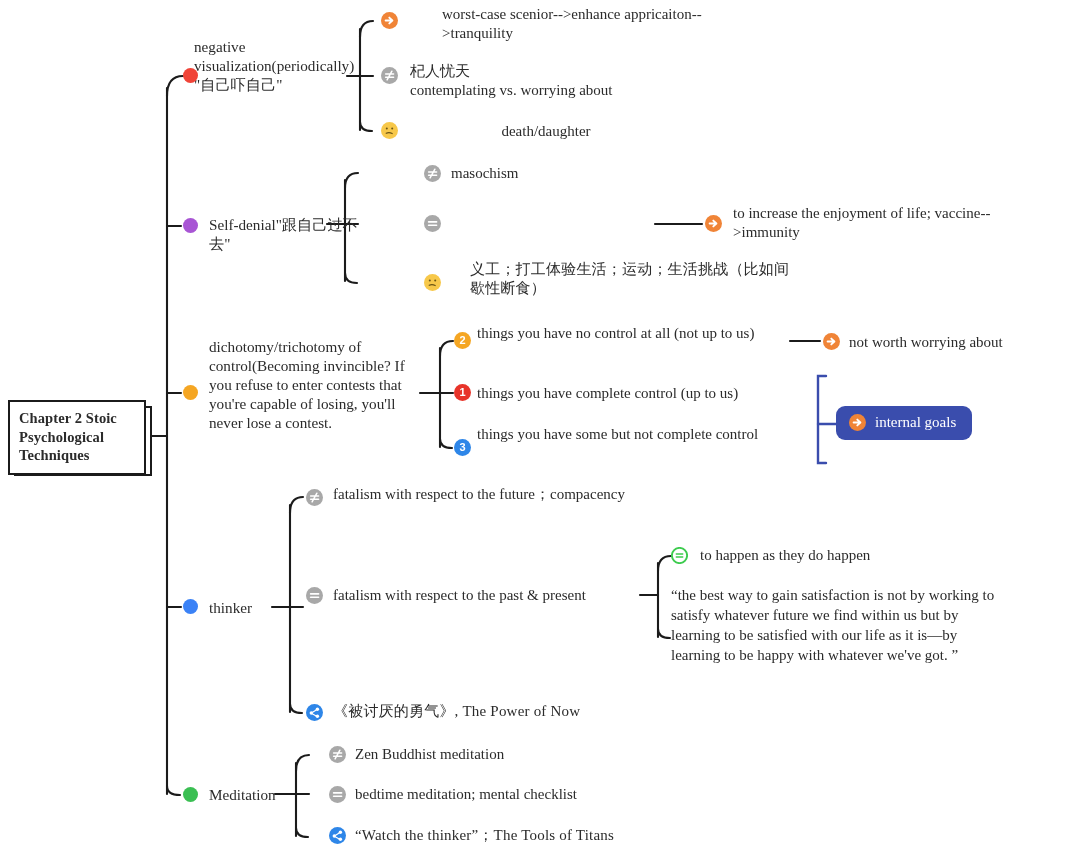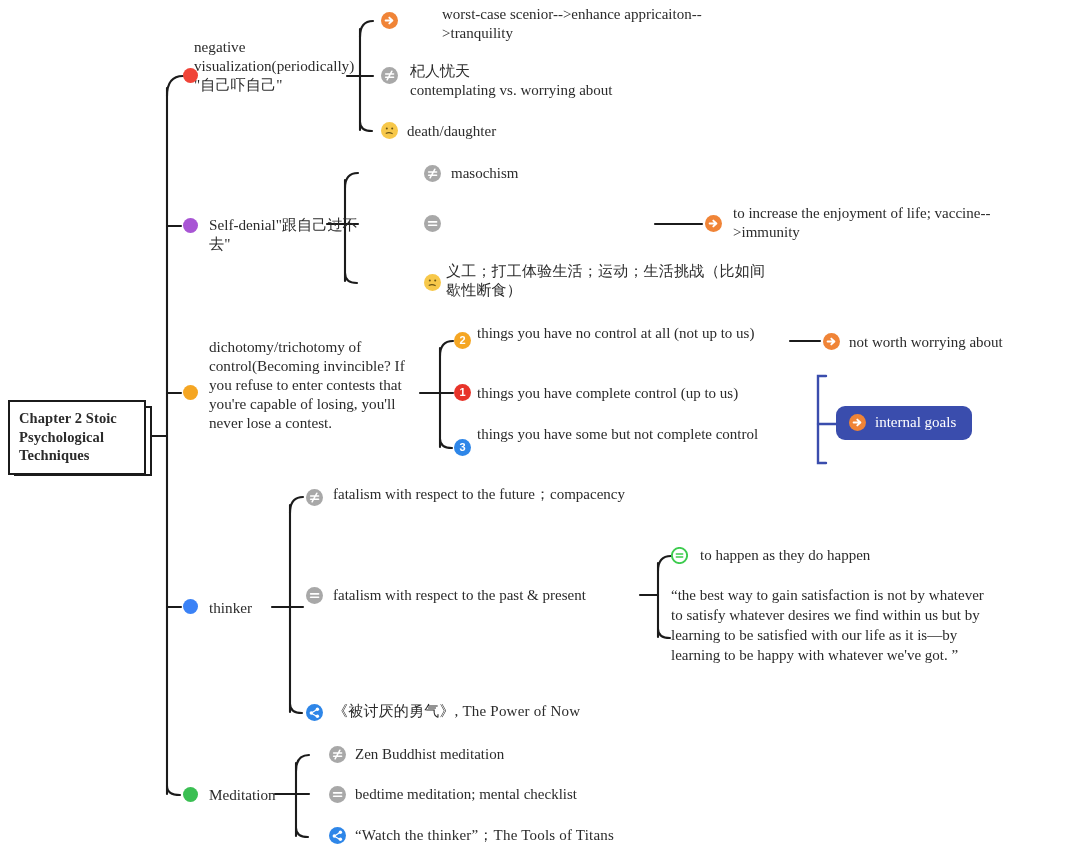--- a/index.html
+++ b/index.html
@@ -211,21 +211,21 @@
 contemplating vs. worrying about</div>
 
   <span class="ico" style="left:381px;top:122px;">
     <svg viewBox="0 0 17 17">
         <circle cx="8.5" cy="8.5" r="8.5" fill="#F7C84A"></circle>
       <circle cx="5.8" cy="6.4" r="1" fill="#6b5414"></circle>
         <circle cx="11.2" cy="6.4" r="1" fill="#6b5414"></circle>
       <path d="M5.2 11.3c1.4-.8 4.2-.8 6.0.2" stroke="#6b5414" stroke-width="1.2" fill="none" stroke-linecap="round"></path>
       </svg>
   </span>
-  <div class="node lvl2" style="left:407px;top:122px;width:260px;">death/daughter</div>
+  <div class="node lvl2" style="left:416px;top:122px;width:260px;text-align:center;">death/daughter</div>
 
   <span class="dot" style="left:183px;top:218px;background:#A855D4;"></span>
   <div class="node lvl1" style="left:209px;top:215px;width:170px;">Self-denial"跟自己过不去"</div>
 
   <span class="ico" style="left:424px;top:165px;">
     <svg viewBox="0 0 17 17">
         <circle cx="8.5" cy="8.5" r="8.5" fill="#A8A8A8"></circle>
       <path d="M4.6 6.9h8M4.6 10.2h8M10.9 4.2L6.1 12.9" stroke="#fff" stroke-width="1.5" stroke-linecap="round"></path>
       </svg>
   </span>
@@ -247,21 +247,21 @@
   <div class="node lvl3" style="left:733px;top:204px;width:315px;">to increase the enjoyment of life; vaccine--&gt;immunity</div>
 
   <span class="ico" style="left:424px;top:274px;">
     <svg viewBox="0 0 17 17">
         <circle cx="8.5" cy="8.5" r="8.5" fill="#F7C84A"></circle>
       <circle cx="5.8" cy="6.4" r="1" fill="#6b5414"></circle>
         <circle cx="11.2" cy="6.4" r="1" fill="#6b5414"></circle>
       <path d="M5.2 11.3c1.4-.8 4.2-.8 6.0.2" stroke="#6b5414" stroke-width="1.2" fill="none" stroke-linecap="round"></path>
       </svg>
   </span>
-  <div class="node lvl2 cn" style="left:446px;top:262px;width:330px;">义工；打工体验生活；运动；生活挑战（比如间歇性断食）</div>
+  <div class="node lvl2 cn" style="left:470px;top:262px;width:330px;font-family:Liberation Mono, monospace;">义工；打工体验生活；运动；生活挑战（比如间歇性断食）</div>
 
   <span class="dot" style="left:183px;top:385px;background:#F5A623;"></span>
   <div class="node lvl1" style="left:209px;top:337px;width:200px;">dichotomy/trichotomy of control(Becoming invincible? If you refuse to enter contests that you're capable of losing, you'll never lose a contest.</div>
 
   <span class="numbadge" style="left:454px;top:332px;background:#F5A623;">2</span>
   <div class="node lvl2" style="left:477px;top:324px;width:310px;">things you have no control at all (not up to us)</div>
 
   <span class="ico" style="left:823px;top:333px;">
     <svg viewBox="0 0 17 17">
         <circle cx="8.5" cy="8.5" r="8.5" fill="#F08437"></circle>
@@ -306,21 +306,21 @@
   <div class="node lvl2" style="left:333px;top:586px;width:310px;">fatalism with respect to the past &amp; present</div>
 
   <span class="ico" style="left:671px;top:547px;">
     <svg viewBox="0 0 17 17">
         <circle cx="8.5" cy="8.5" r="7.6" fill="#fff" stroke="#3CCB4E" stroke-width="1.9"></circle>
       <path d="M5.3 7.1h6.4M5.3 10h6.4" stroke="#3CCB4E" stroke-width="1.5" stroke-linecap="round"></path>
       </svg>
   </span>
   <div class="node lvl3" style="left:700px;top:546px;width:300px;">to happen as they do happen</div>
 
-  <div class="node lvl3 quote" style="left:671px;top:586px;width:325px;">“the best way to gain satisfaction is not by whatever to satisfy whatever desires we find within us but by learning to be satisfied with our life as it is—by learning to be happy with whatever we've got. ”</div>
+  <div class="node lvl3 quote" style="left:671px;top:586px;width:325px;">“the best way to gain satisfaction is not by working to satisfy whatever future we find within us but by learning to be satisfied with our life as it is—by learning to be happy with whatever we've got. ”</div>
 
   <span class="ico" style="left:306px;top:704px;">
     <svg viewBox="0 0 17 17">
         <circle cx="8.5" cy="8.5" r="8.5" fill="#2E86E8"></circle>
       <circle cx="11.4" cy="5.2" r="1.7" fill="#fff"></circle>
         <circle cx="5.3" cy="9.0" r="1.7" fill="#fff"></circle>
         <circle cx="11.4" cy="12.2" r="1.7" fill="#fff"></circle>
       <path d="M6.6 8.2l3.6-2.2M6.6 9.9l3.6 2.0" stroke="#fff" stroke-width="1.2" stroke-linecap="round"></path>
       </svg>
   </span>

